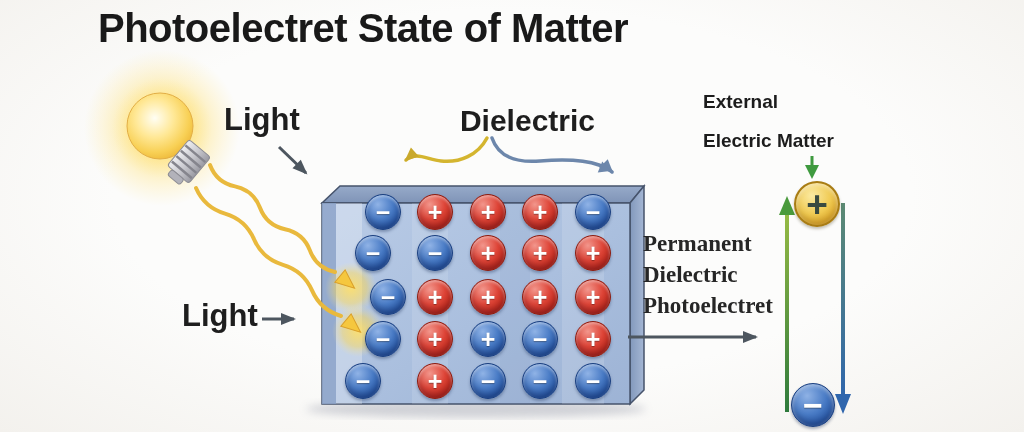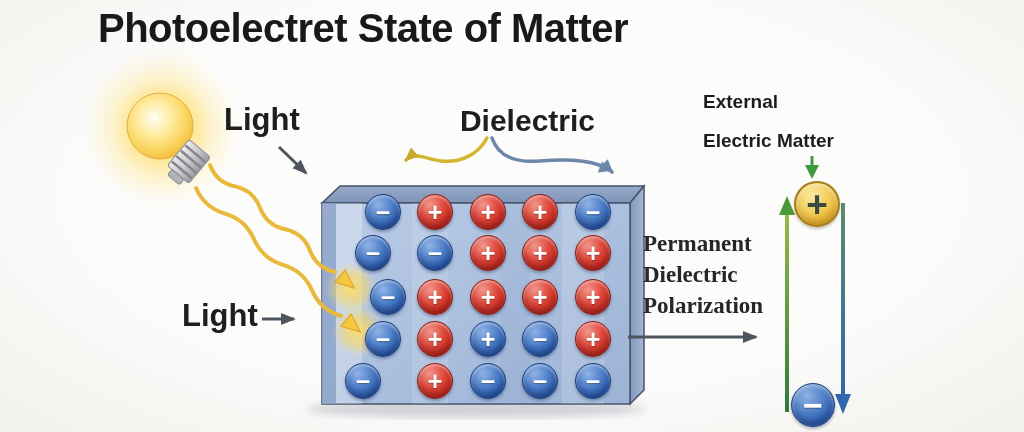--- a/index.html
+++ b/index.html
@@ -191,21 +191,21 @@
     </div>
 
   <div id="title" class="lbl">Photoelectret State of Matter</div>
   <div id="label-light-top" class="lbl">Light</div>
   <div id="label-dielectric" class="lbl">Dielectric</div>
   <div id="label-light-bottom" class="lbl">Light</div>
 
   <div id="polarization-label" class="lbl">
     <div>Permanent</div>
     <div>Dielectric</div>
-    <div>Polarization</div>
+    <div>Photoelectret</div>
   </div>
 
   <div id="external-field-label" class="lbl">
     <div>External</div>
     <div>Electric Matter</div>
   </div>
 
   <div id="terminal-positive" class="terminal">+</div>
   <div id="terminal-negative" class="terminal">−</div>
 

